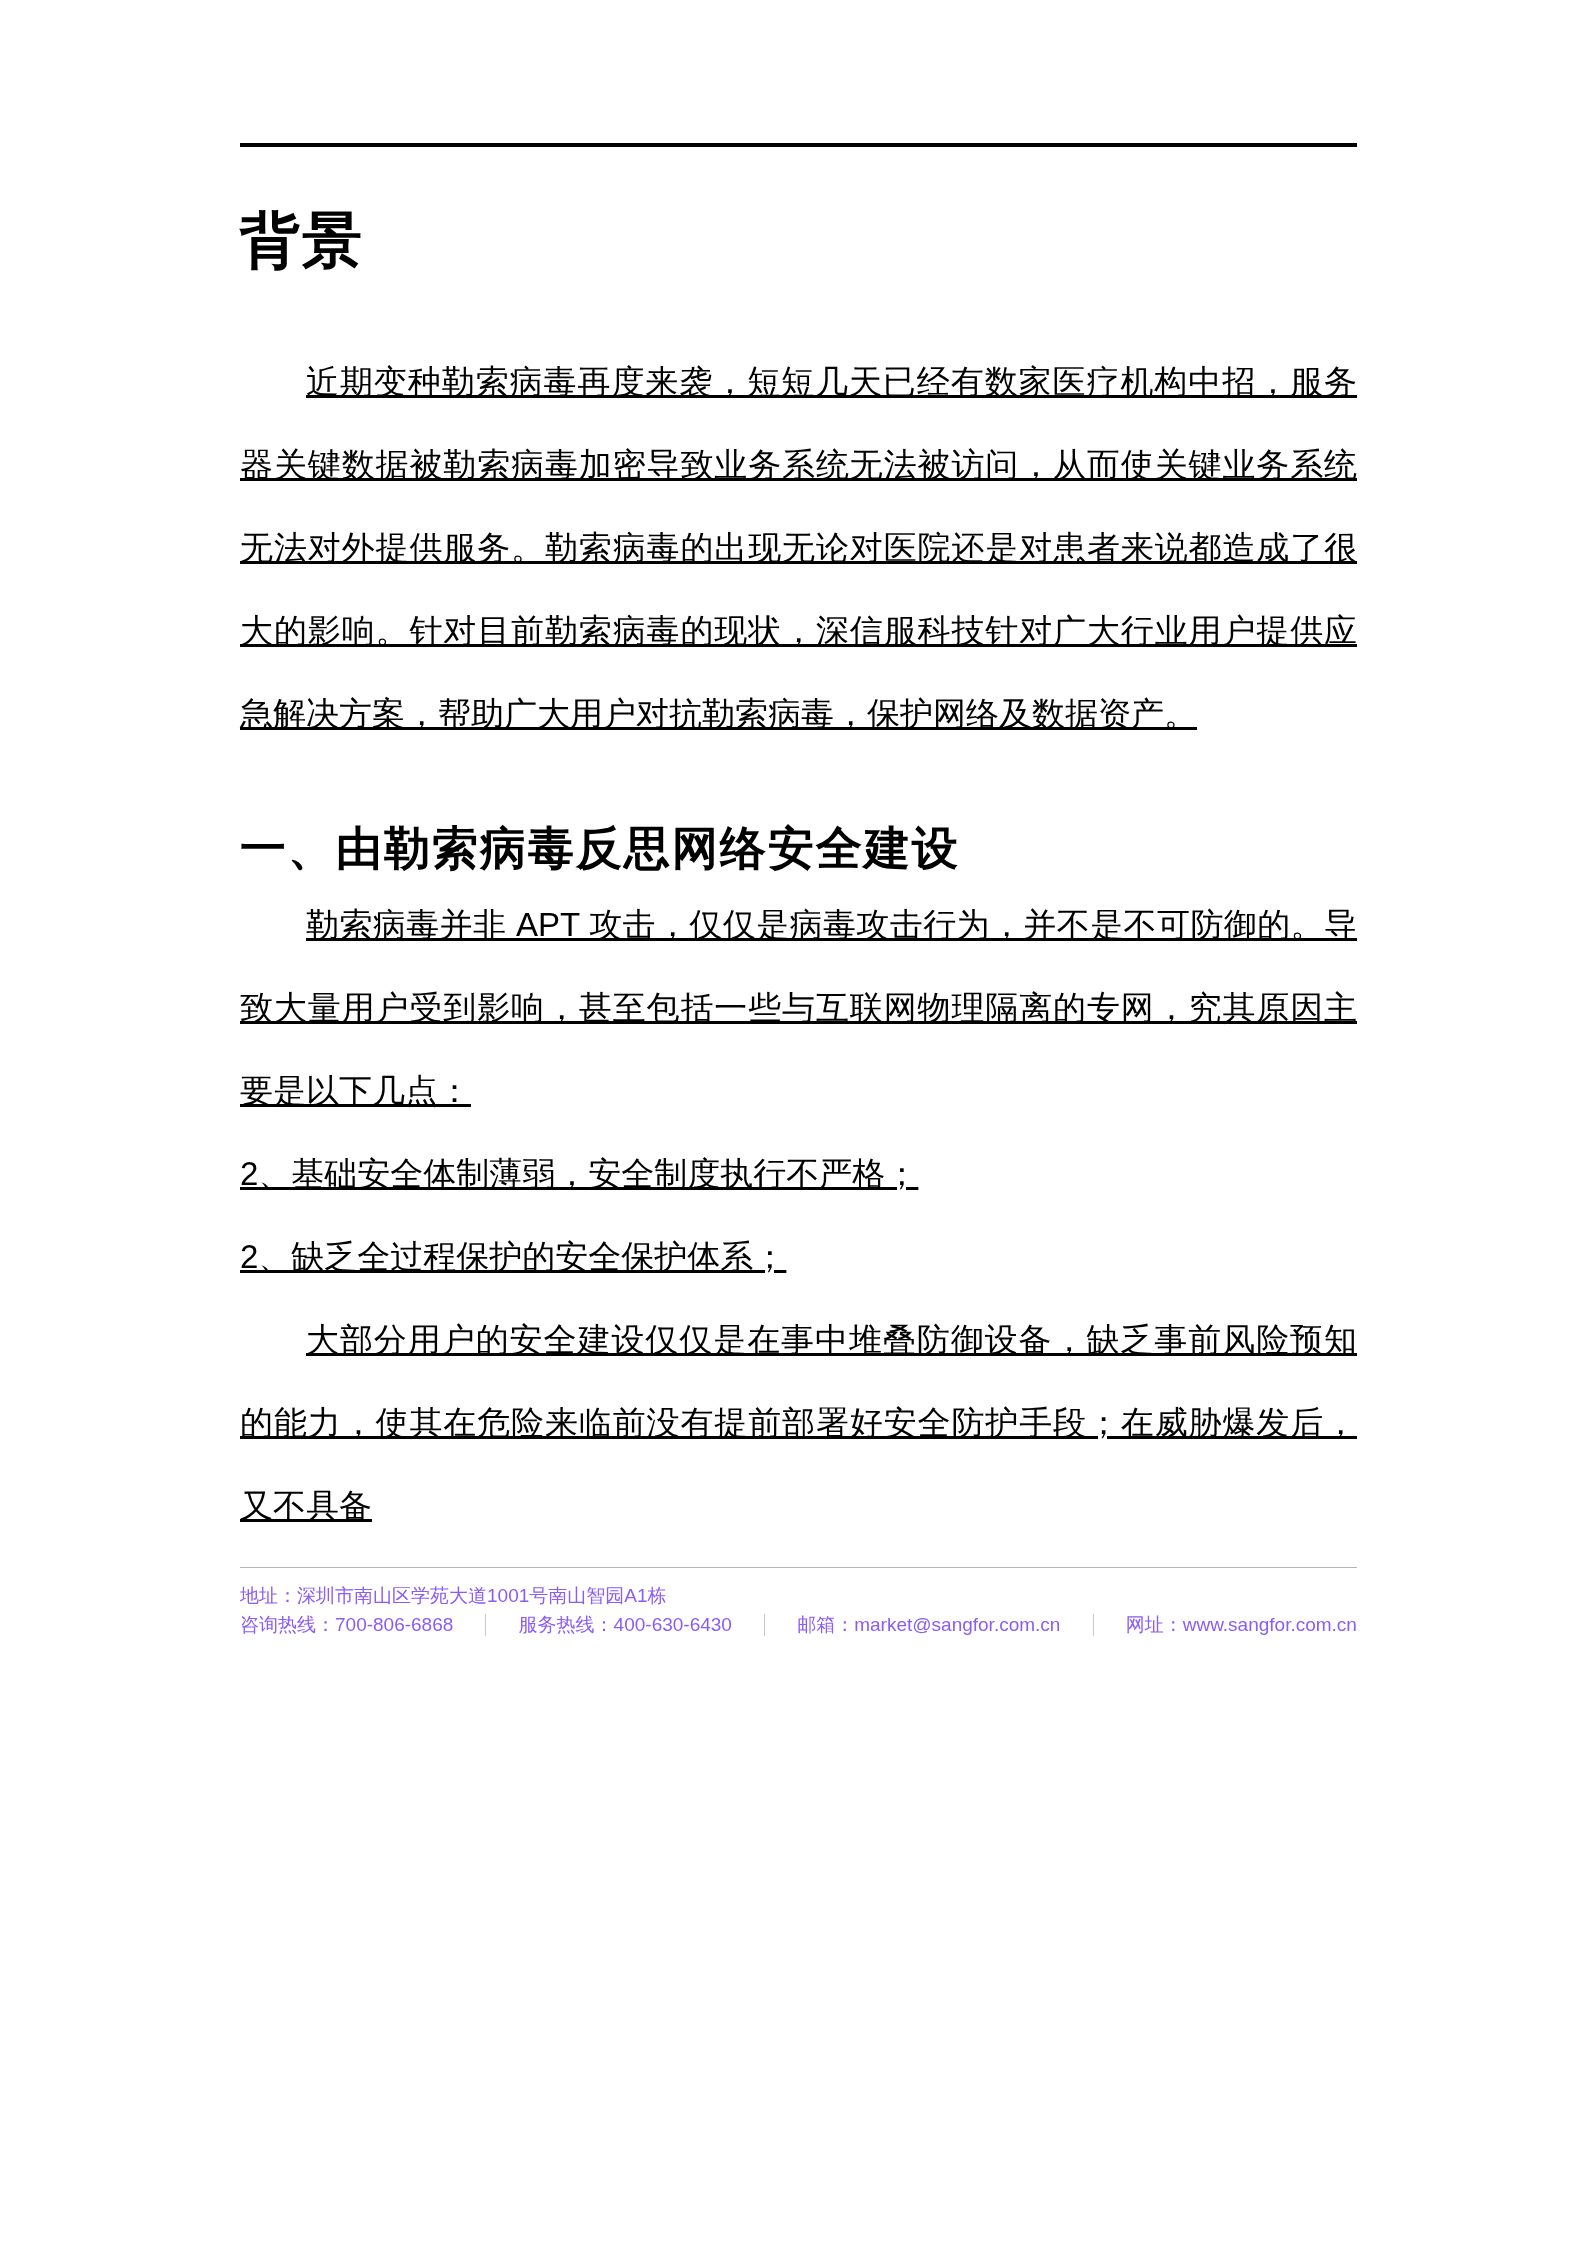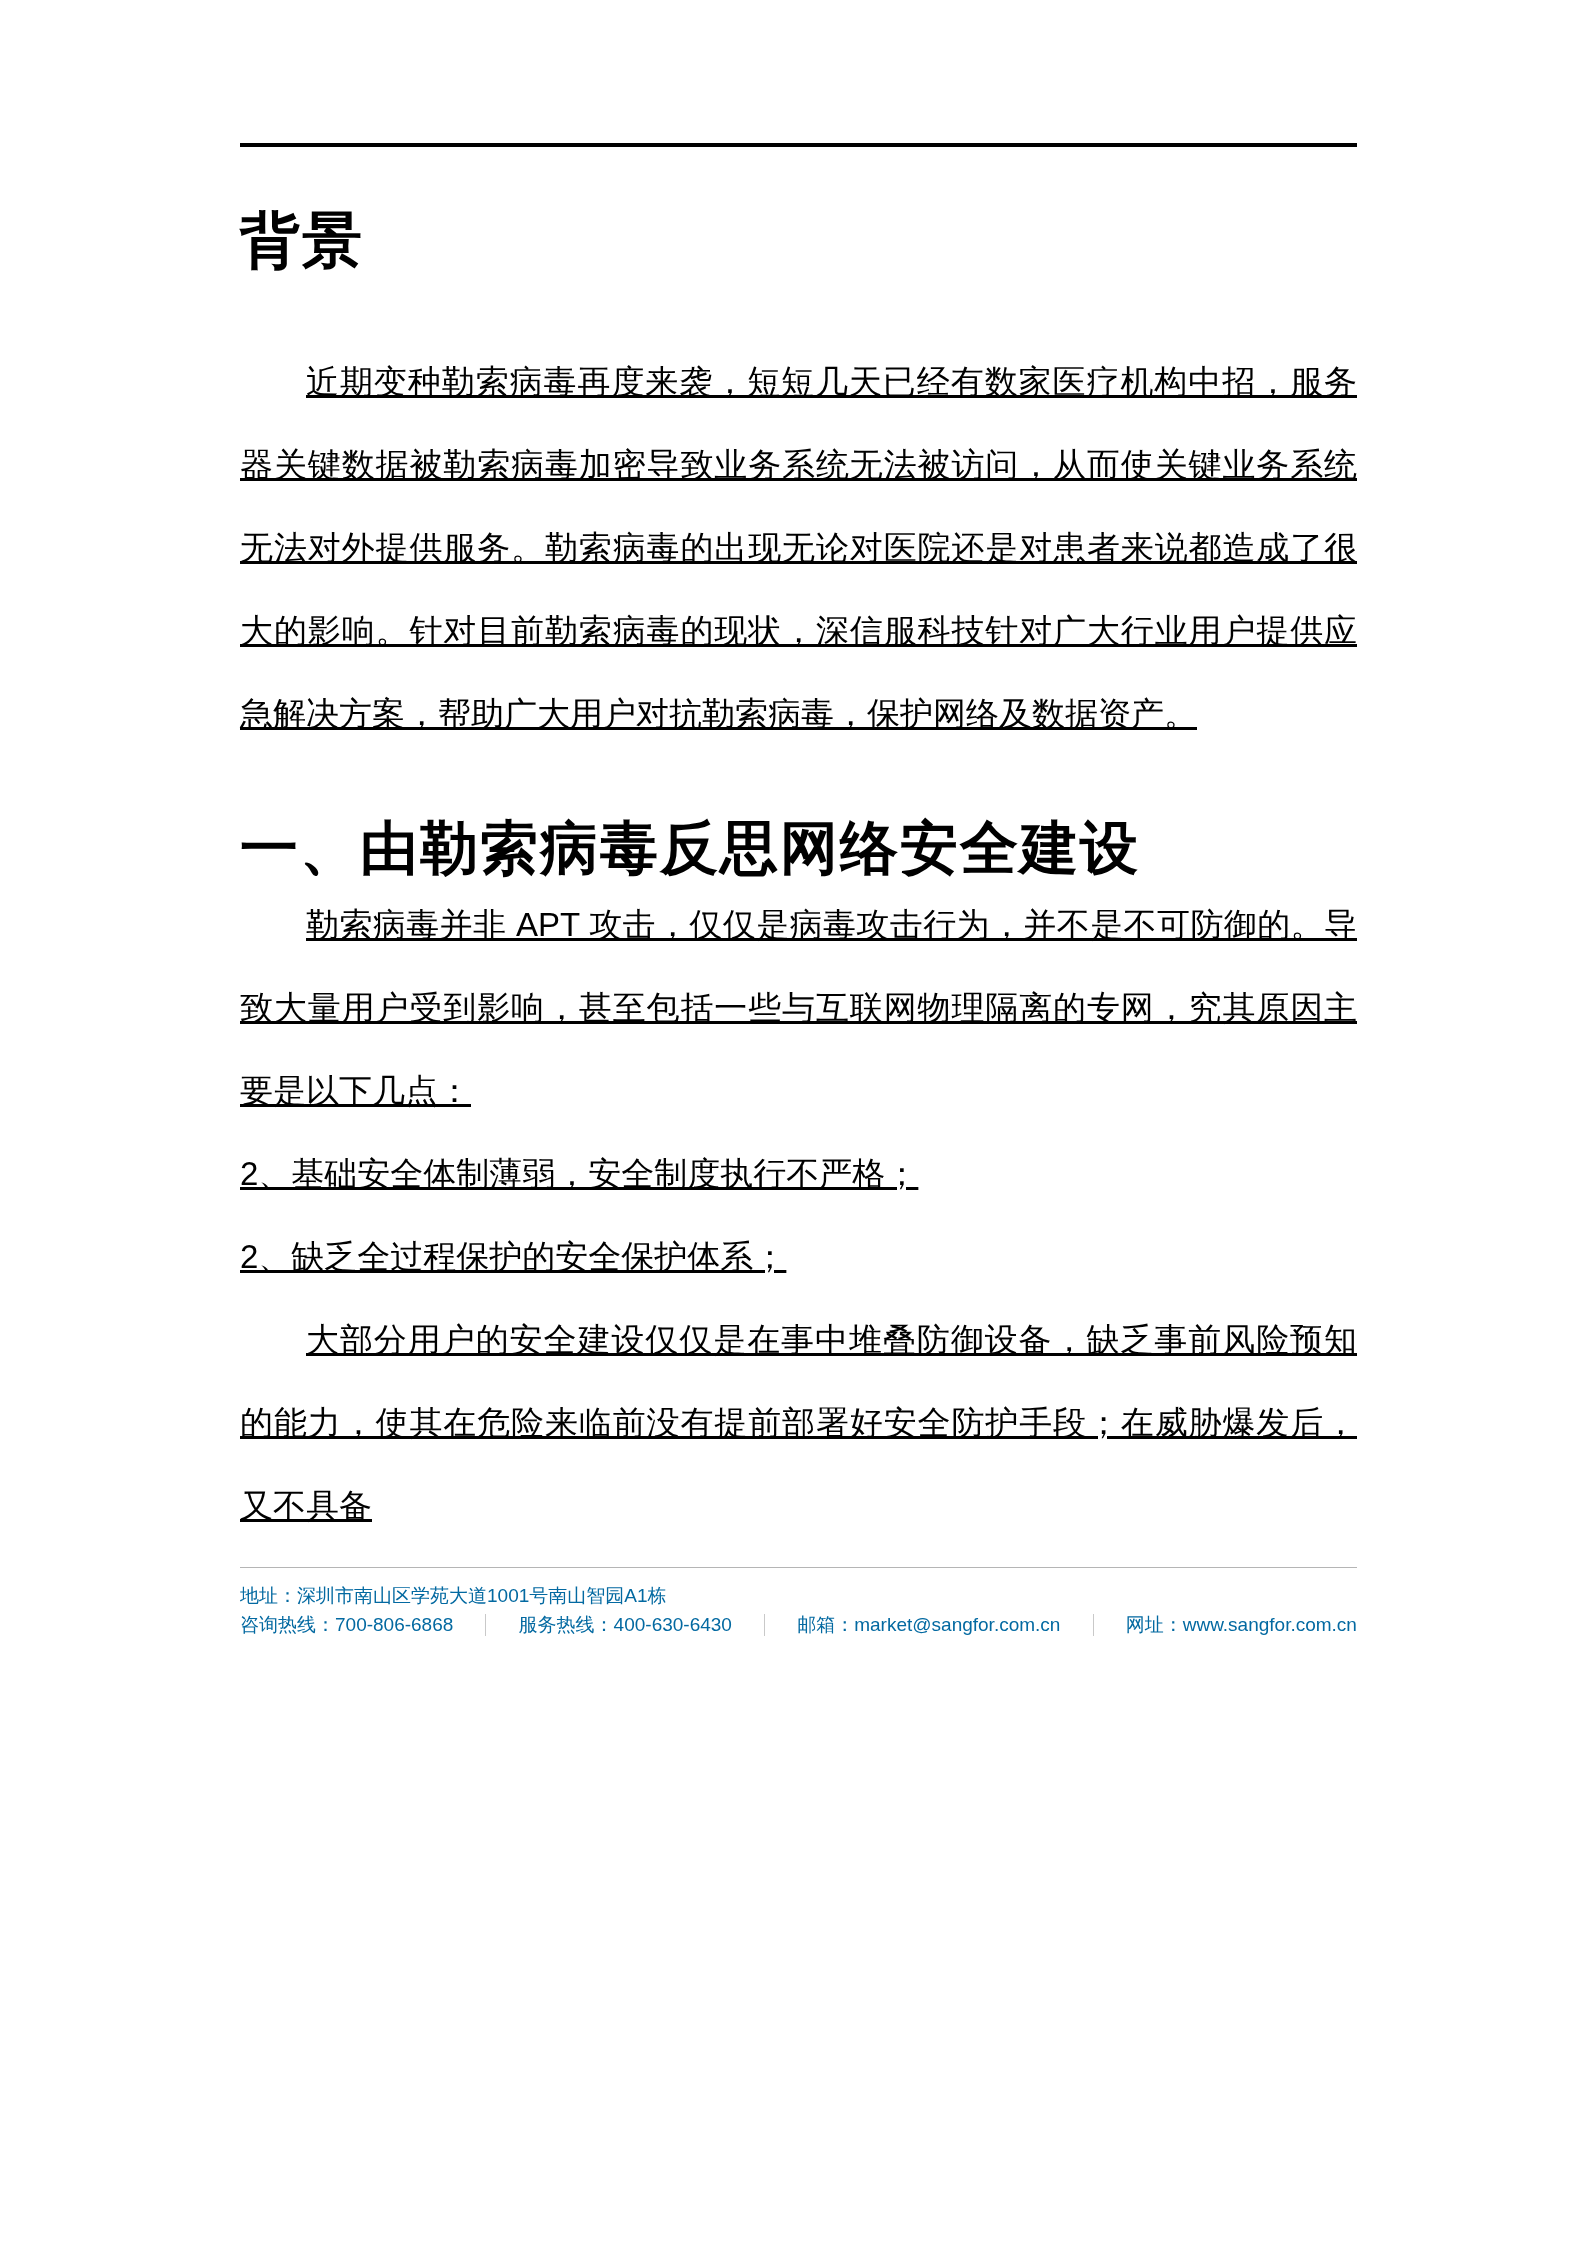--- a/index.html
+++ b/index.html
@@ -41,31 +41,31 @@
     line-height: 83px;
     color: #000000;
     text-align: justify;
     word-break: break-all;
     text-decoration: underline;
   }
   .indent { text-indent: 66px; }
   .p-intro { margin-top: 63px; }
   .section-heading {
     margin: 58px 0 0 0;
-    font-size: 58px;
+    font-size: 46px;
     line-height: 70px;
     font-weight: 700;
     color: #000000;
     letter-spacing: 2px;
   }
   .p-after-heading { margin-top: 60px; }
 
   .footer {
     margin-top: 20px;
-    color: #0369a1;
+    color: #8b5cf6;
     font-size: 19px;
   }
   .footer-rule {
     width: 100%;
     height: 1px;
     background: #b5b5b5;
   }
   .footer-address {
     margin-top: 14px;
     line-height: 28px;

